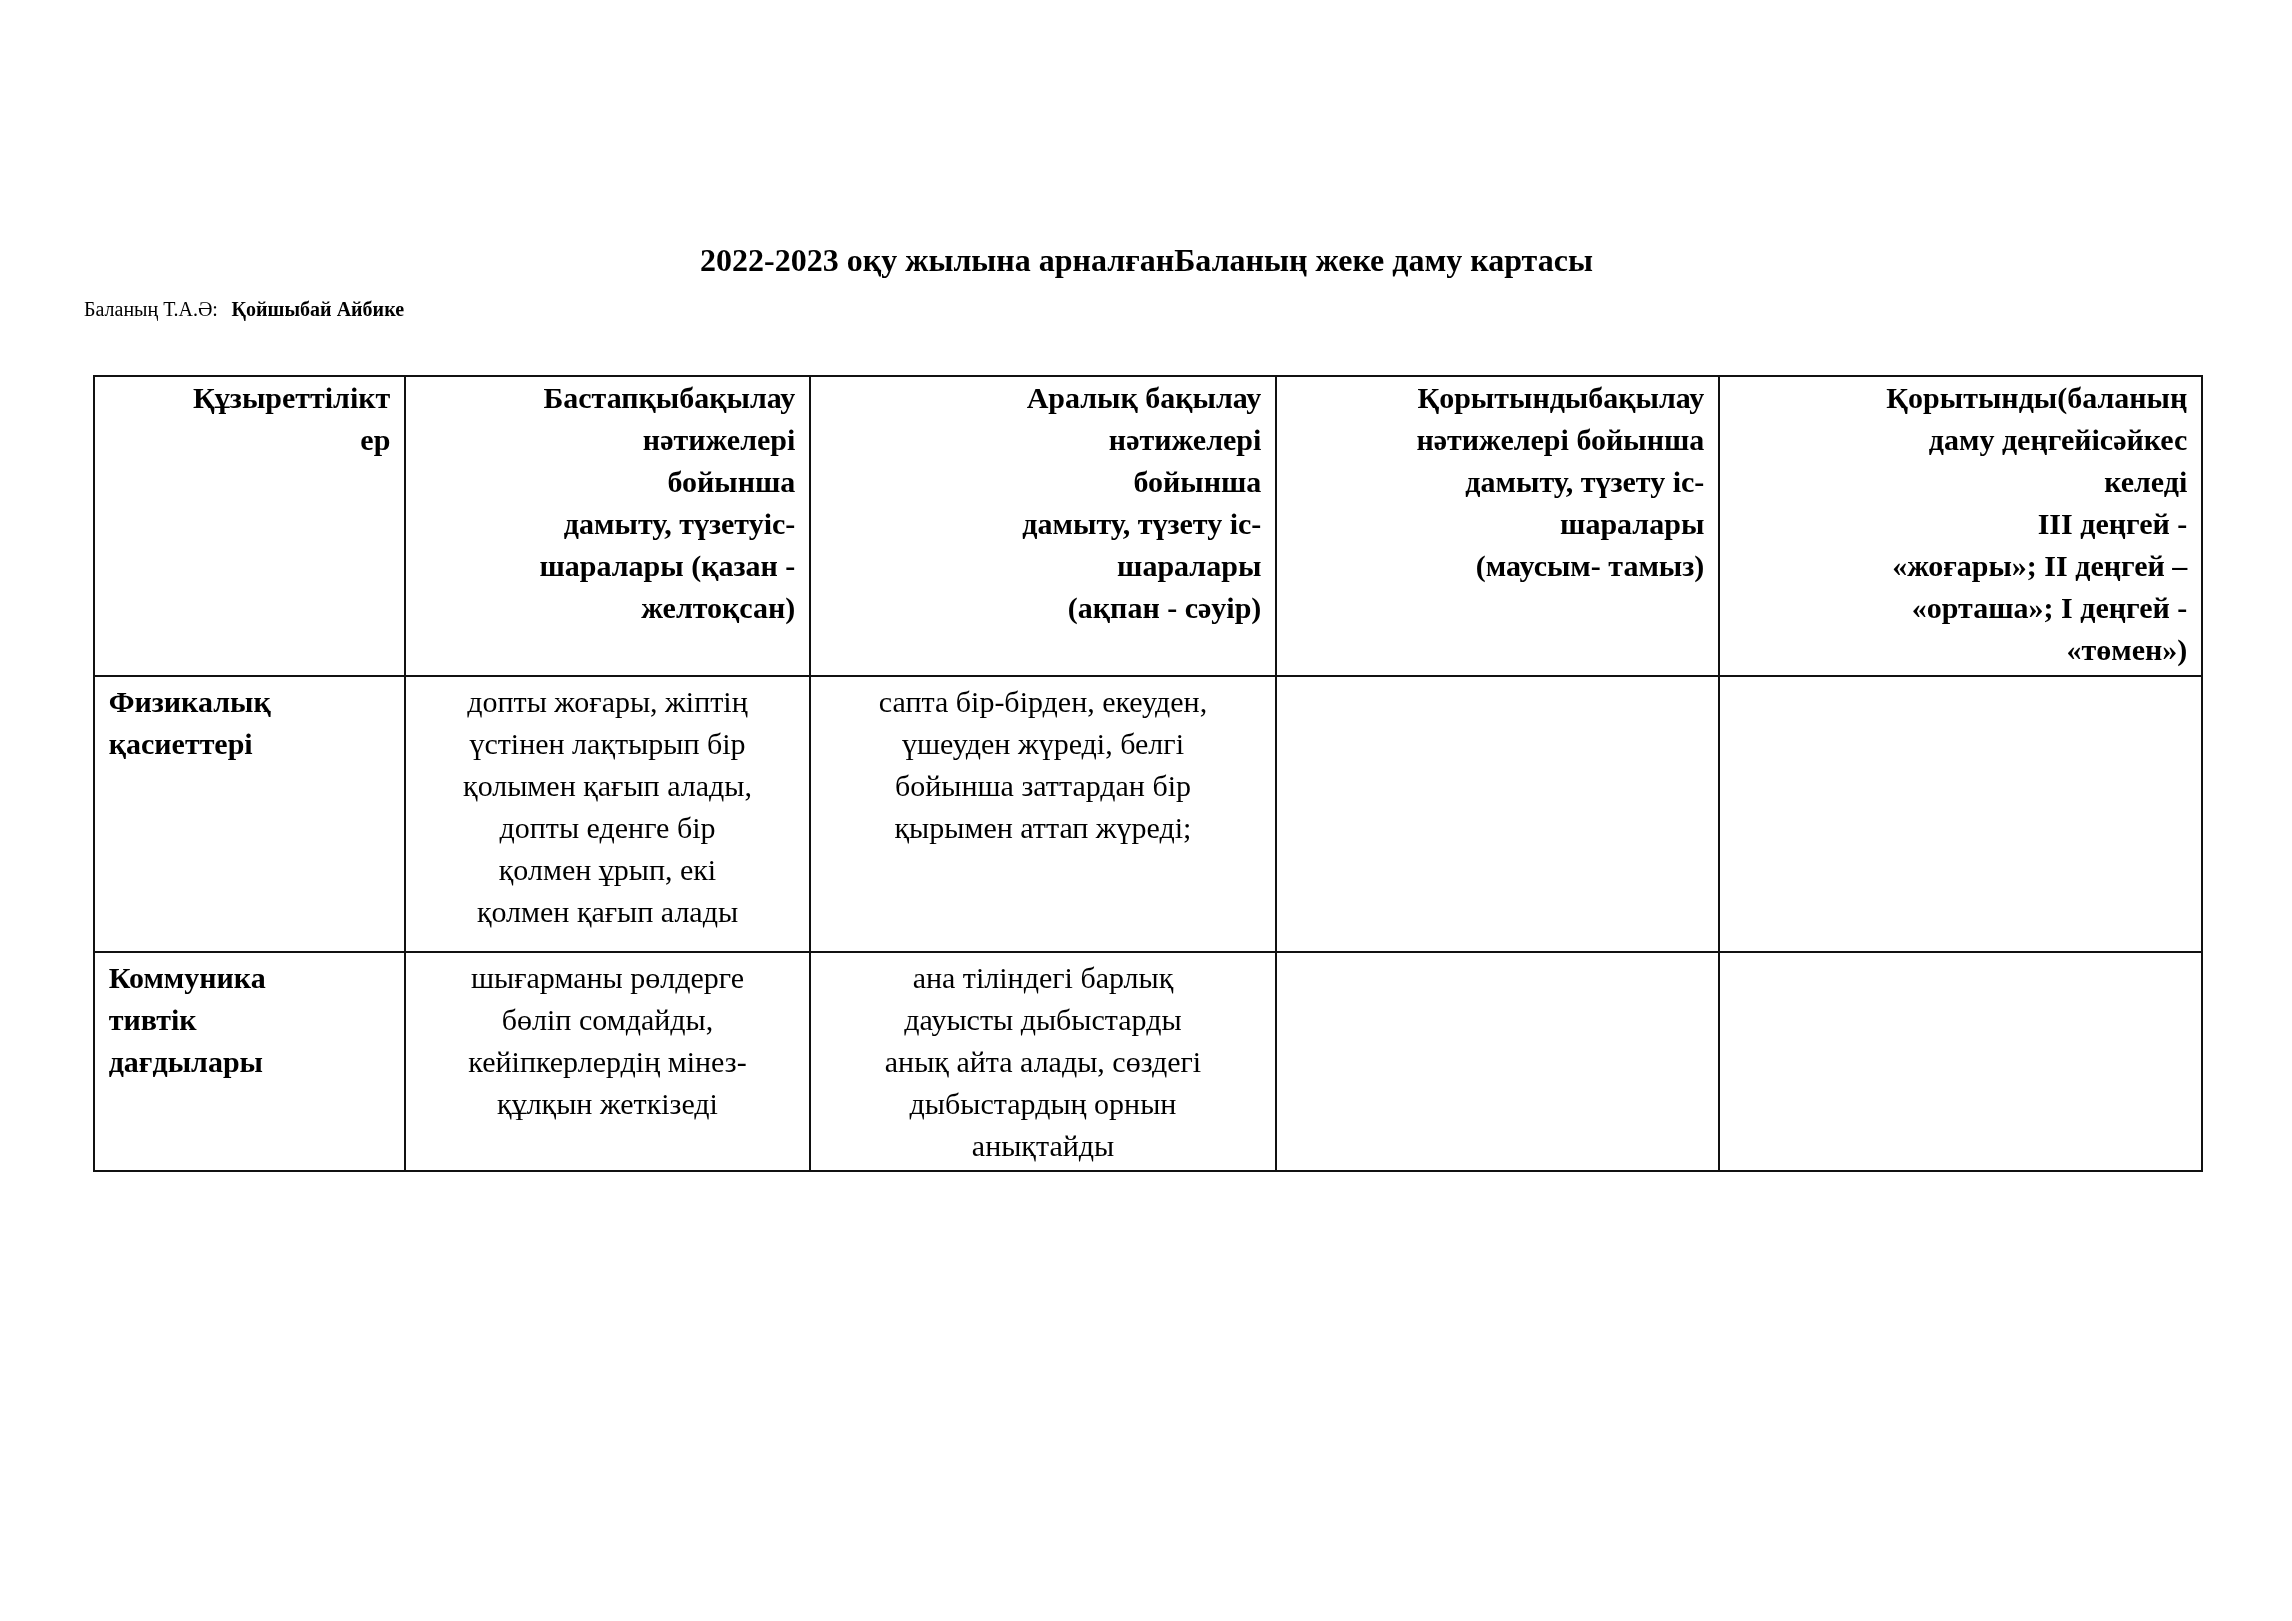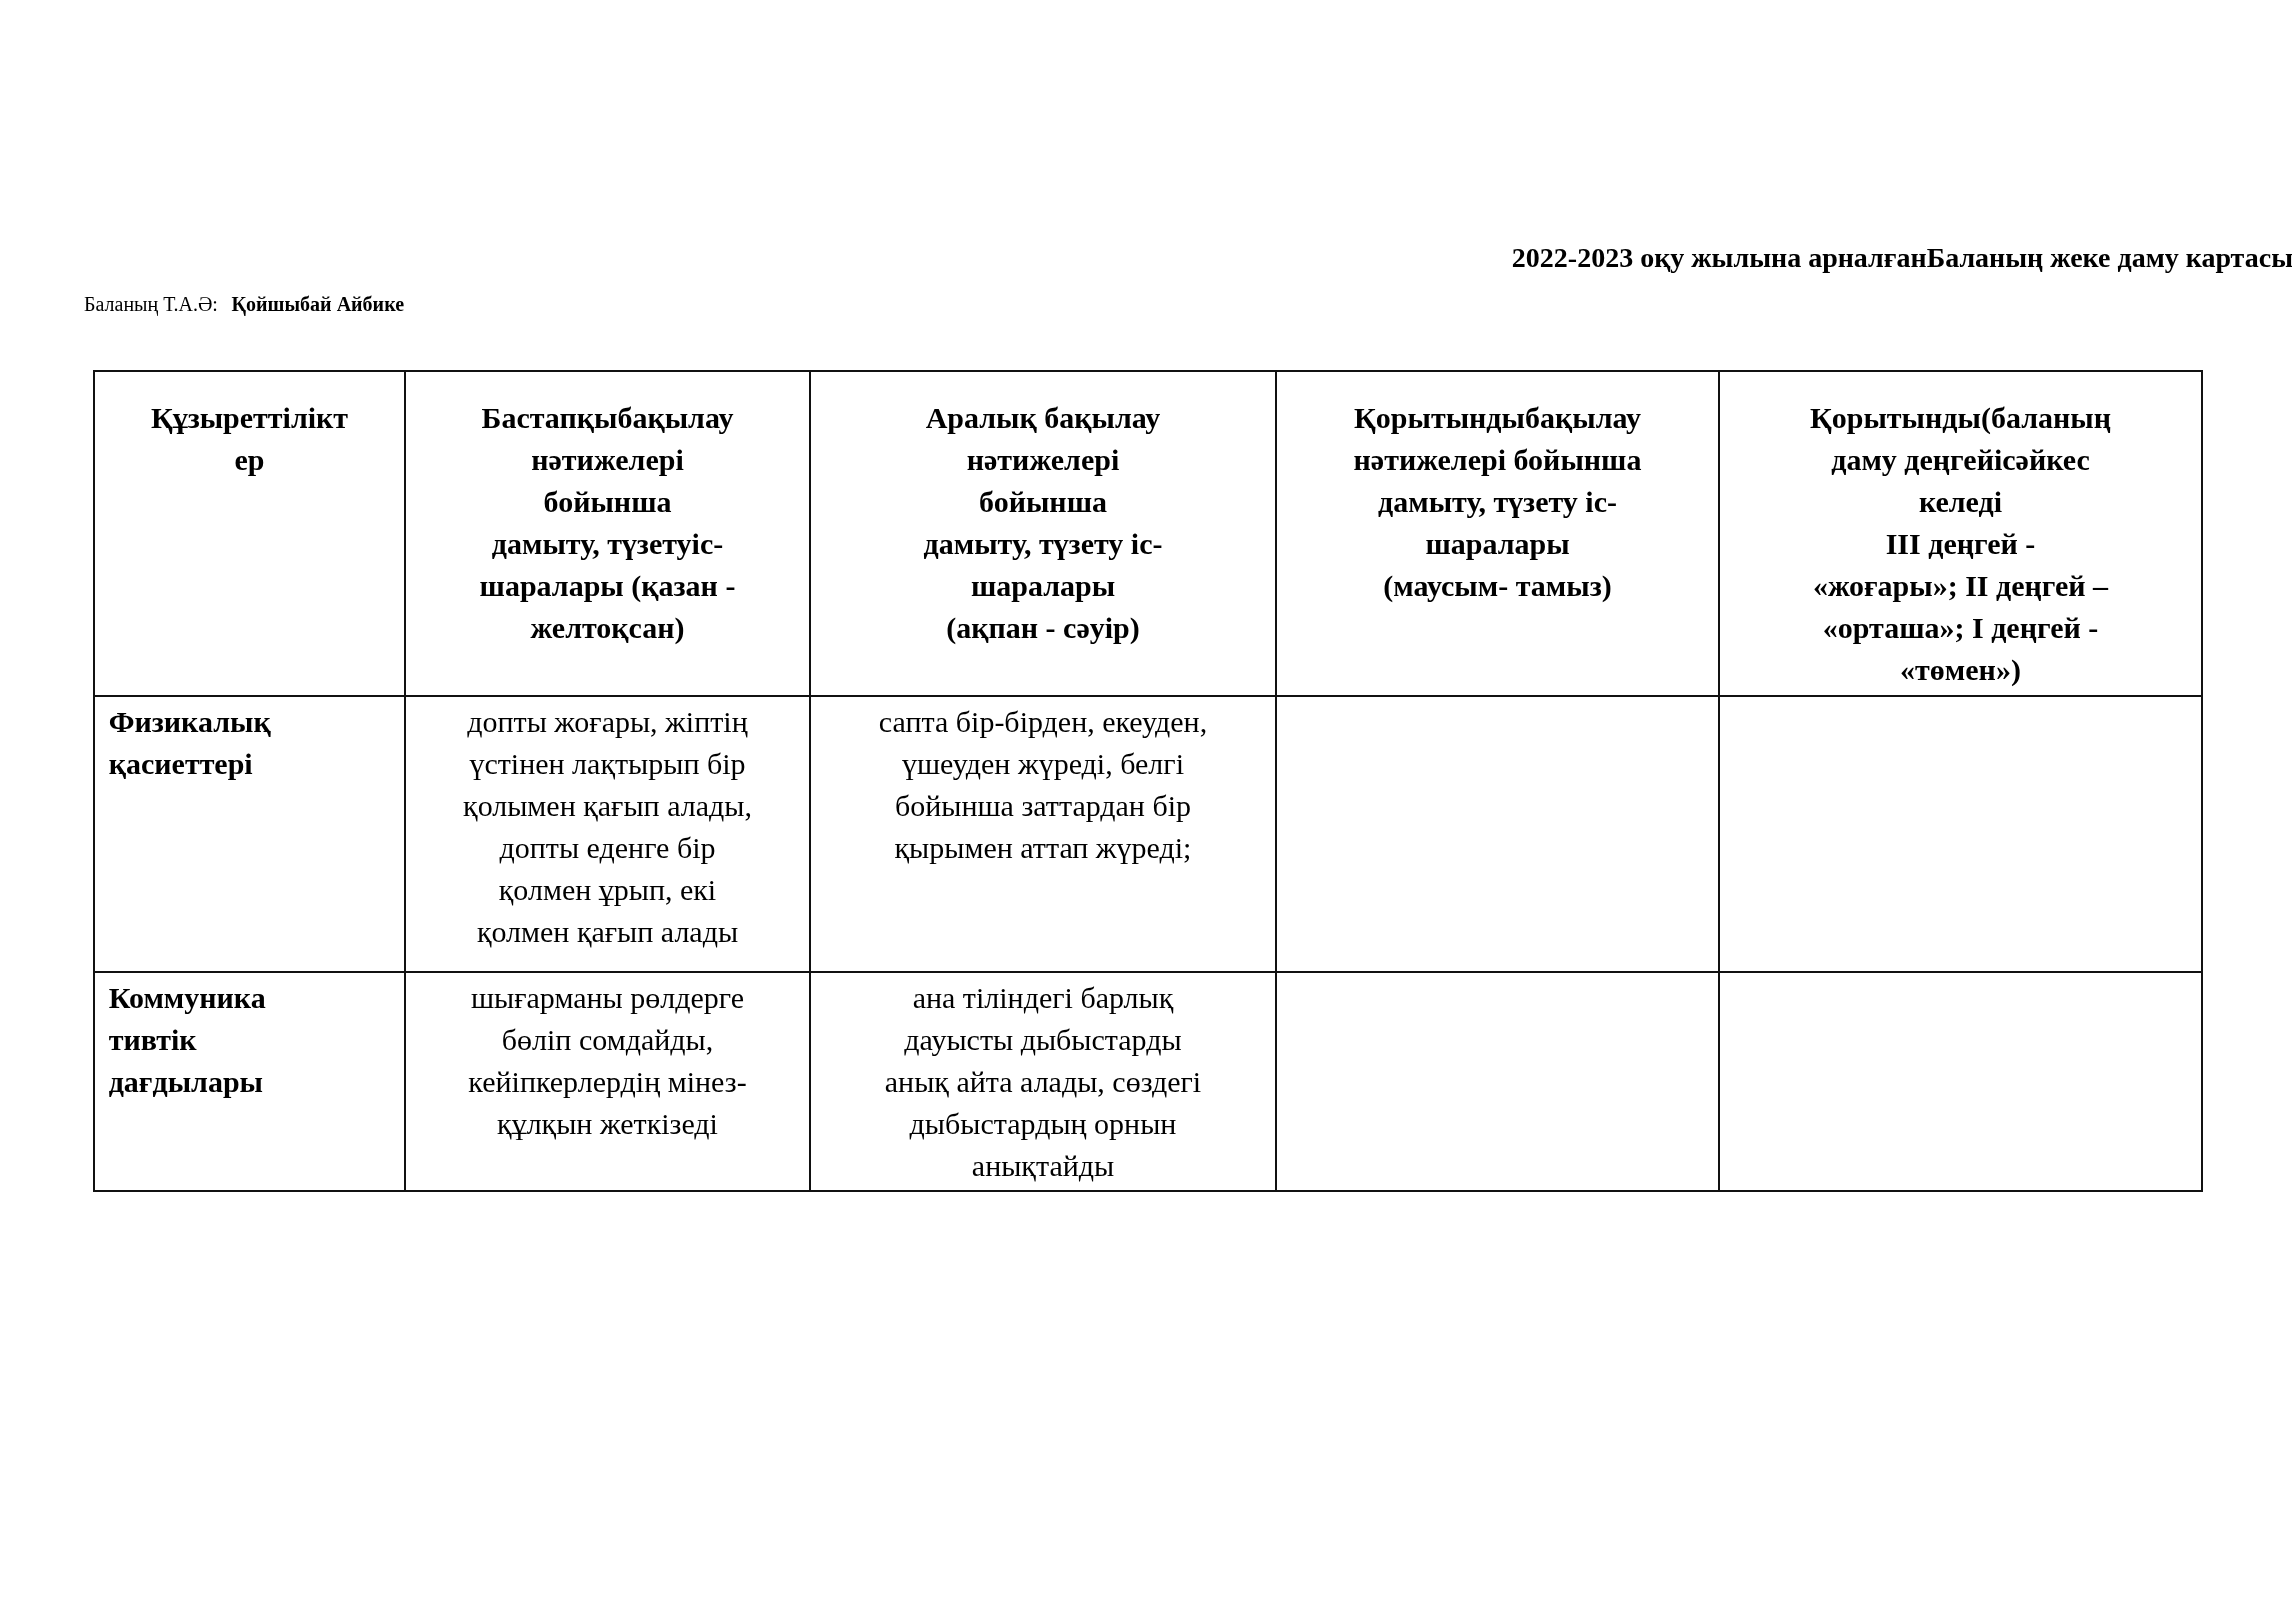--- a/index.html
+++ b/index.html
@@ -7,22 +7,22 @@
     position: relative;
     width: 2293px;
     height: 1621px;
     background: #ffffff;
     color: #000000;
     font-family: "Liberation Serif", "DejaVu Serif", serif;
     overflow: hidden;
   }
   .title {
     padding-top: 242px;
-    text-align: right;
-    font-size: 28px;
+    text-align: center;
+    font-size: 32px;
     font-weight: bold;
     white-space: pre-line;
   }
   .meta {
     margin: 9.8px 0 0 84px;
     font-size: 20px;
     line-height: 41px;
   }
   .meta-line { white-space: normal; }
   .meta-value-bold { font-weight: bold; margin-left: 13.7px; }
@@ -37,22 +37,22 @@
     border: 2px solid #111111;
     vertical-align: top;
     white-space: pre-line;
     font-size: 30px;
     line-height: 42px;
     padding: 3.9px 13.7px 3.9px 13.7px;
     overflow: hidden;
   }
   table.dev thead th {
     font-weight: bold;
-    text-align: center;
-    padding-top: 25px;
+    text-align: right;
+    padding-top: 0;
     height: 288px; 
   }
   table.dev tbody tr.row-1 { height: 276px; }
   table.dev tbody tr.row-2 { height: 209px; }
   table.dev tbody th.rowhead {
     font-weight: bold;
     text-align: left;
   }
   table.dev tbody td {
     font-weight: normal;

